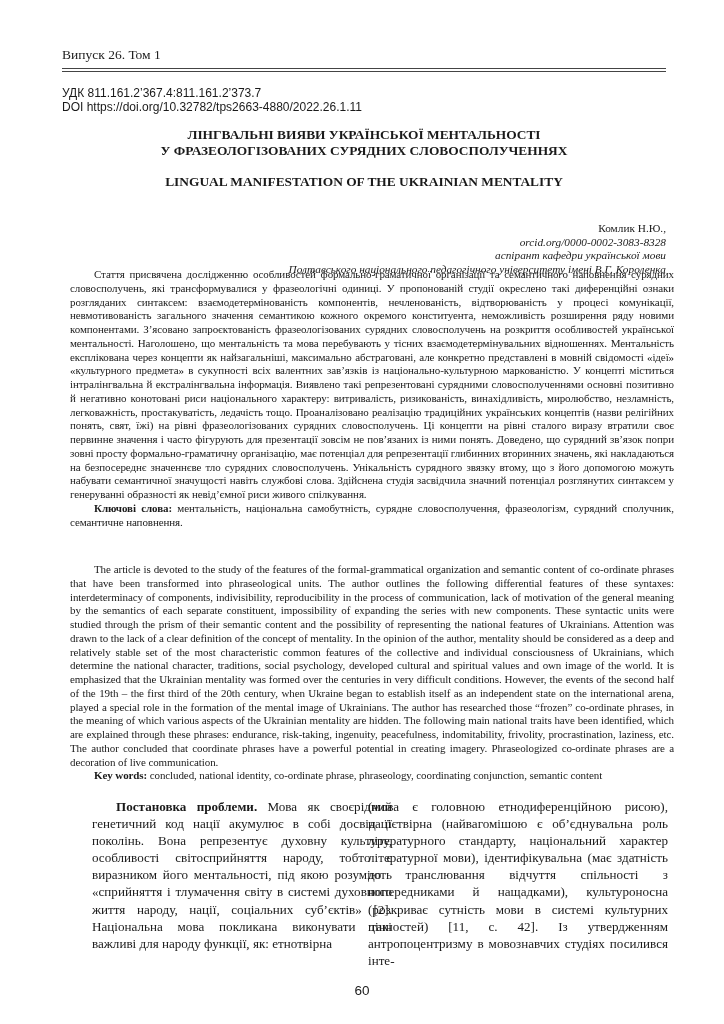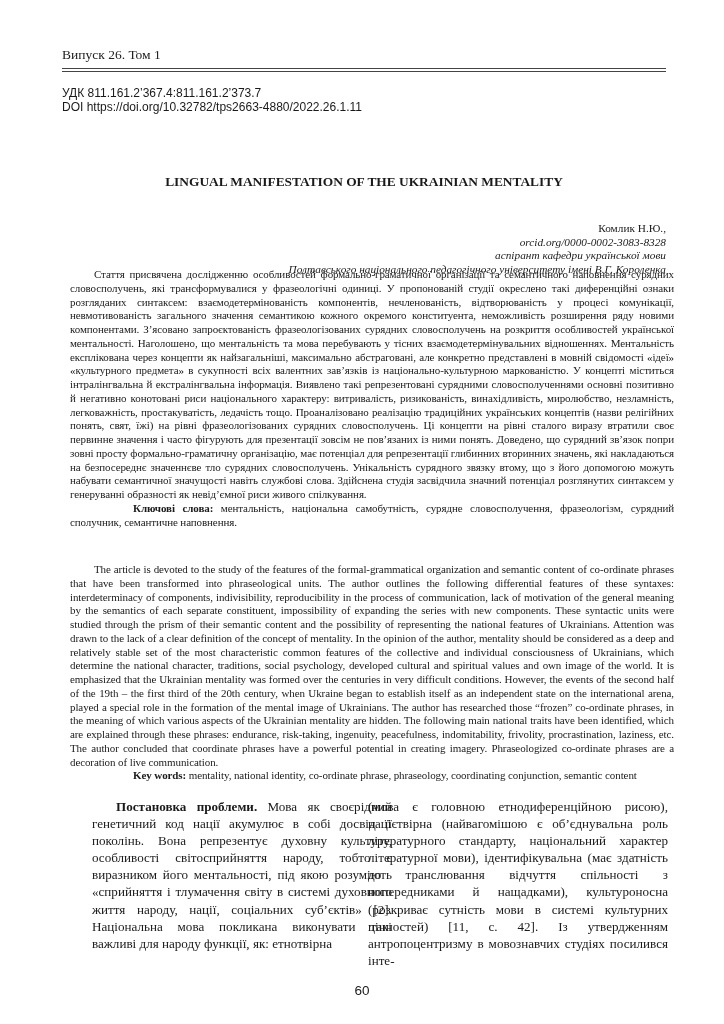--- a/index.html
+++ b/index.html
@@ -30,21 +30,21 @@
   .author-name { font-weight: normal; font-style: normal; }
   .author-block .it { font-style: italic; }
   .abstract {
     position: absolute; left: 70px; width: 604px;
     font-family: Liberation Serif, serif; font-size: 11px; line-height: 13.75px;
     text-align: justify; color: #1a1a1a; letter-spacing: -0.1px;
   }
   .abstract p { margin: 0; text-indent: 24px; }
   .abstract-uk { top: 268px; }
   .abstract-en { top: 563px; }
-  .kw-label { font-weight: bold; margin-left: 39px; }
+  .kw-label { font-weight: bold; }
   .kw { margin-top: 0; }
   .body-col {
     position: absolute; top: 798px; width: 300px;
     font-family: "Liberation Serif", serif; font-size: 13.1px; line-height: 17.1px;
     text-align: justify; color: #1a1a1a;
   }
   .body-col p { margin: 0; }
   .col-left { left: 50px; margin-left: 42px; }
   .col-left p { text-indent: 24px; }
   .col-right { left: 368px; }
@@ -60,40 +60,44 @@
 <div class="page">
 
   <div class="running-head">Випуск 26.  Том 1</div>
   <div class="head-rule"></div>
 
   <div class="meta">
     <div>УДК 811.161.2’367.4:811.161.2’373.7</div>
     <div>DOI https://doi.org/10.32782/tps2663-4880/2022.26.1.11</div>
   </div>
 
+  <div class="title-block title-uk">
+    <div>ЛІНГВАЛЬНІ ВИЯВИ УКРАЇНСЬКОЇ МЕНТАЛЬНОСТІ</div>
+    <div>У ФРАЗЕОЛОГІЗОВАНИХ СУРЯДНИХ СЛОВОСПОЛУЧЕННЯХ</div>
+  </div>
 
   <div class="title-block title-en">
     <div>LINGUAL MANIFESTATION OF THE UKRAINIAN MENTALITY</div>
   </div>
 
   <div class="author-block">
     <div class="author-name">Комлик Н.Ю.,</div>
     <div class="it">orcid.org/0000-0002-3083-8328</div>
     <div class="it">аспірант кафедри української мови</div>
     <div class="it">Полтавського національного педагогічного університету імені В.Г. Короленка</div>
   </div>
 
   <div class="abstract abstract-uk">
     <p>Стаття присвячена дослідженню особливостей формально-граматичної організації та семантичного наповнення сурядних словосполучень, які трансформувалися у фразеологічні одиниці. У пропонованій студії окреслено такі диференційні ознаки розгляданих синтаксем: взаємодетермінованість компонентів, нечленованість, відтворюваність у процесі комунікації, невмотивованість загального значення семантикою кожного окремого конституента, неможливість розширення ряду новими компонентами. З’ясовано запроєктованість фразеологізованих сурядних словосполучень на розкриття особливостей української ментальності. Наголошено, що ментальність та мова перебувають у тісних взаємодетермінувальних відношеннях. Ментальність експлікована через концепти як найзагальніші, максимально абстраговані, але конкретно представлені в мовній свідомості «ідеї» «культурного предмета» в сукупності всіх валентних зав’язків із національно-культурною маркованістю. У концепті міститься інтралінгвальна й екстралінгвальна інформація. Виявлено такі репрезентовані сурядними словосполученнями основні позитивно й негативно конотовані риси національного характеру: витривалість, ризикованість, винахідливість, миролюбство, незламність, легковажність, простакуватість, ледачість тощо. Проаналізовано реалізацію традиційних українських концептів (назви релігійних понять, свят, їжі) на рівні фразеологізованих сурядних словосполучень. Ці концепти на рівні сталого виразу втратили своє первинне значення і часто фігурують для презентації зовсім не пов’язаних із ними понять.  Доведено, що сурядний зв’язок попри зовні просту формально-граматичну організацію, має потенціал для репрезентації глибинних вторинних значень, які накладаються на безпосереднє значеннєве тло сурядних словосполучень. Унікальність сурядного звязку втому, що з його допомогою можуть набувати семантичної значущості навіть службові слова. Здійснена студія засвідчила значний потенціал розглянутих синтаксем у генеруванні образності як невід’ємної риси живого спілкування.</p>
     <p class="kw"><span class="kw-label">Ключові слова:</span><span> ментальність, національна самобутність, сурядне словосполучення, фразеологізм, сурядний сполучник, семантичне наповнення.</span></p>
   </div>
 
   <div class="abstract abstract-en">
     <p>The article is devoted to the study of the features of the formal-grammatical organization and semantic content of co-ordinate phrases that have been transformed into phraseological units. The author outlines the following differential features of these syntaxes: interdeterminacy of components, indivisibility, reproducibility in the process of communication, lack of motivation of the general meaning by the semantics of each separate constituent, impossibility of expanding the series with new components. These syntactic units were studied through the prism of their semantic content and the possibility of representing the national features of Ukrainians. Attention was drawn to the lack of a clear definition of the concept of mentality. In the opinion of the author, mentality should be considered as a deep and relatively stable set of the most characteristic common features of the collective and individual consciousness of Ukrainians, which determine the national character, traditions, social psychology, developed cultural and spiritual values and own image of the world. It is emphasized that the Ukrainian mentality was formed over the centuries in very difficult conditions. However, the events of the second half of the 19th – the first third of the 20th century, when Ukraine began to establish itself as an independent state on the international arena, played a special role in the formation of the mental image of Ukrainians. The author has researched those “frozen” co-ordinate phrases, in the meaning of which various aspects of the Ukrainian mentality are hidden. The following main national traits have been identified, which are explained through these phrases: endurance, risk-taking, ingenuity, peacefulness, indomitability, frivolity, procrastination, laziness, etc. The author concluded that coordinate phrases have a powerful potential in creating imagery. Phraseologized co-ordinate phrases are a decoration of live communication.</p>
-    <p class="kw"><span class="kw-label">Key words:</span><span> mentality, national identity, co-ordinate phrase, phraseology, coordinating conjunction, semantic content</span></p>
+    <p class="kw"><span class="kw-label">Key words:</span><span> concluded, national identity, co-ordinate phrase, phraseology, coordinating conjunction, semantic content</span></p>
   </div>
 
   <div class="body-col col-left">
     <p><span class="section-head">Постановка проблеми.</span><span> Мова як своєрідний генетичний код нації акумулює в собі досвід її поколінь. Вона репрезентує духовну культуру, особливості світосприйняття народу, тобто є виразником його ментальності, під якою розуміють «сприйняття і тлумачення світу в системі духовного життя народу, нації, соціальних суб’єктів» [2]. Національна мова покликана виконувати такі важливі для народу функції, як: етнотвірна</span></p>
   </div>
 
   <div class="body-col col-right">
     <p>(мова є головною етнодиференційною рисою), націєтвірна (найвагомішою є об’єднувальна роль літературного стандарту, національний характер літературної мови), ідентифікувальна (має здатність до транслювання відчуття спільності з попередниками й нащадками), культуроносна (розкриває сутність мови в системі культурних цінностей) [11, с. 42]. Із утвердженням антропоцентризму в мовознавчих студіях посилився інте-</p>
   </div>
 

